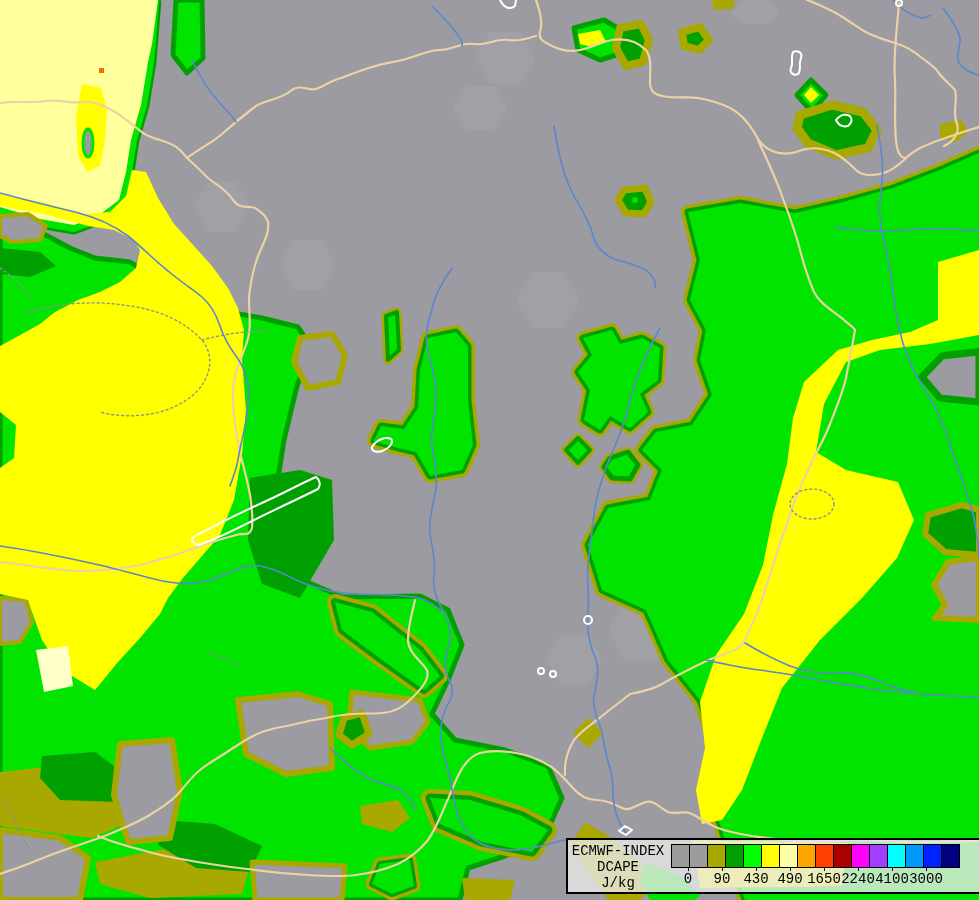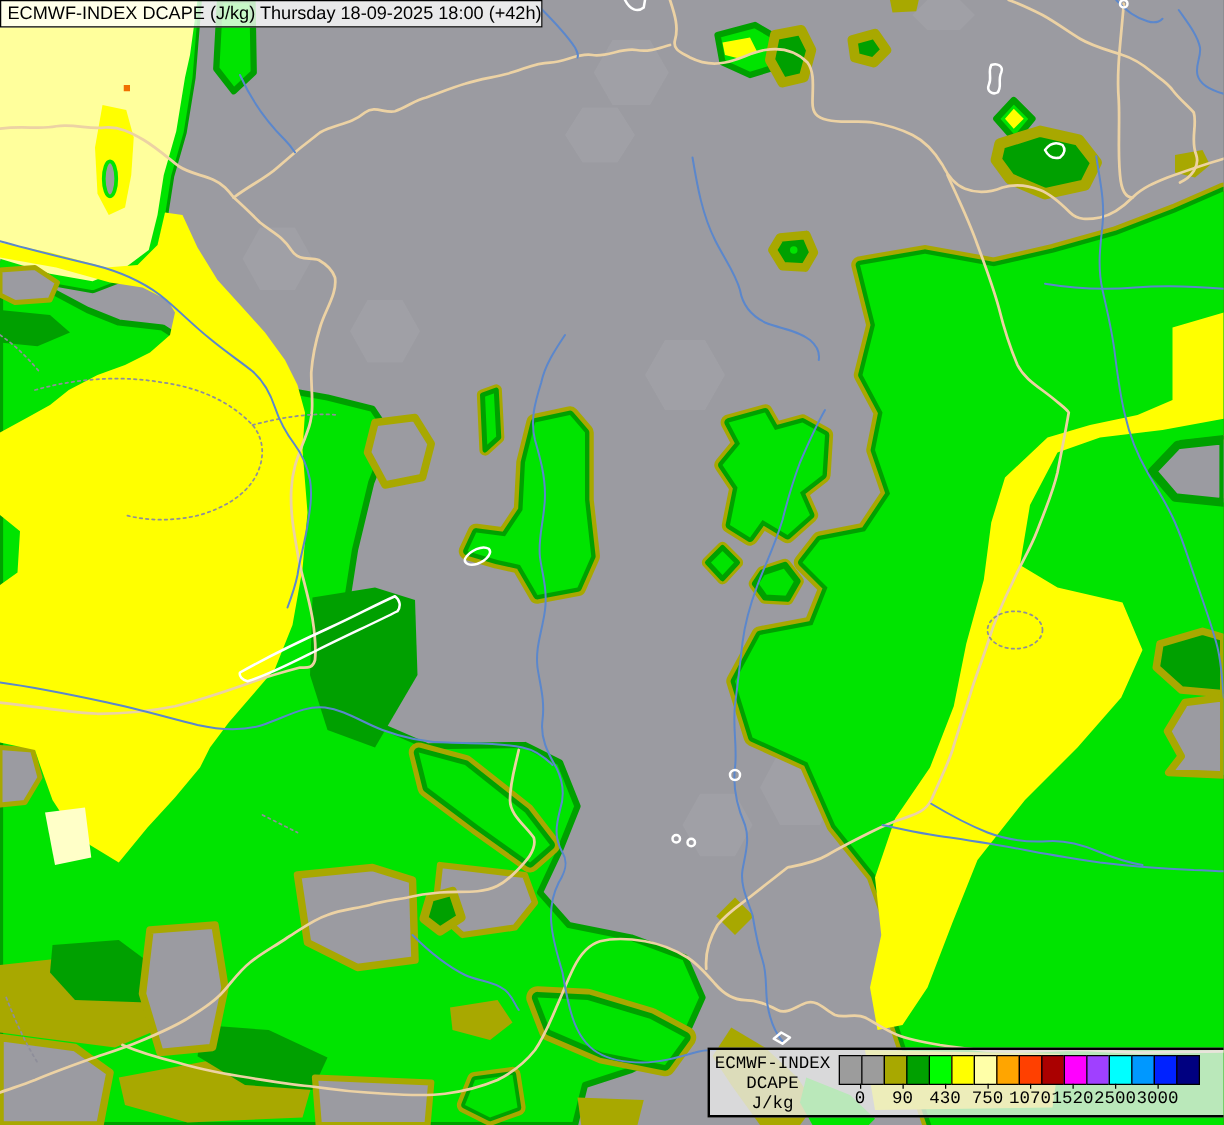--- a/index.html
+++ b/index.html
@@ -218,21 +218,20 @@
     <path d="M793,52 C790,58 794,62 791,68 C789,73 794,76 798,74 C802,70 798,64 801,58 C803,53 798,50 793,52 Z"></path>
     <circle cx="588" cy="620" r="4"></circle>
     <circle cx="541" cy="671" r="3"></circle>
     <circle cx="553" cy="674" r="3"></circle>
     <circle cx="899" cy="3" r="3"></circle>
     <path d="M625,826 L632,830 L626,835 L619,831 Z"></path>
   </g>
 </svg>
 
   <div class="titlebox">
-    <div class="titleline">ECMWF-INDEX DCAPE (J/kg) Thursday 18-09-2025 18:00 (+42h)</div>
   </div>
 
   <div class="legend">
     <div class="legend-labels">
       <div>ECMWF-INDEX</div>
       <div>DCAPE</div>
       <div>J/kg</div>
     </div>
     <div class="scale-wrap">
       <div class="scale-bar" id="scale-bar">
@@ -254,26 +253,26 @@
           <div class="scale-cell" style="background: rgb(0, 0, 128);"></div>
         </div>
       <div id="scale-axis">
           <div class="scale-tick" style="left: 20px;"></div>
           <div class="scale-label" style="left: 20px;">0</div>
           <div class="scale-tick" style="left: 54px;"></div>
           <div class="scale-label" style="left: 54px;">90</div>
           <div class="scale-tick" style="left: 88px;"></div>
           <div class="scale-label" style="left: 88px;">430</div>
           <div class="scale-tick" style="left: 122px;"></div>
-          <div class="scale-label" style="left: 122px;">750</div>
+          <div class="scale-label" style="left: 122px;">490</div>
           <div class="scale-tick" style="left: 156px;"></div>
-          <div class="scale-label" style="left: 156px;">1070</div>
+          <div class="scale-label" style="left: 156px;">1650</div>
           <div class="scale-tick" style="left: 190px;"></div>
-          <div class="scale-label" style="left: 190px;">1520</div>
+          <div class="scale-label" style="left: 190px;">2240</div>
           <div class="scale-tick" style="left: 224px;"></div>
-          <div class="scale-label" style="left: 224px;">2500</div>
+          <div class="scale-label" style="left: 224px;">4100</div>
           <div class="scale-tick" style="left: 258px;"></div>
           <div class="scale-label" style="left: 258px;">3000</div>
         </div>
     </div>
   </div>
 
 </div>
 
 </body></html>

